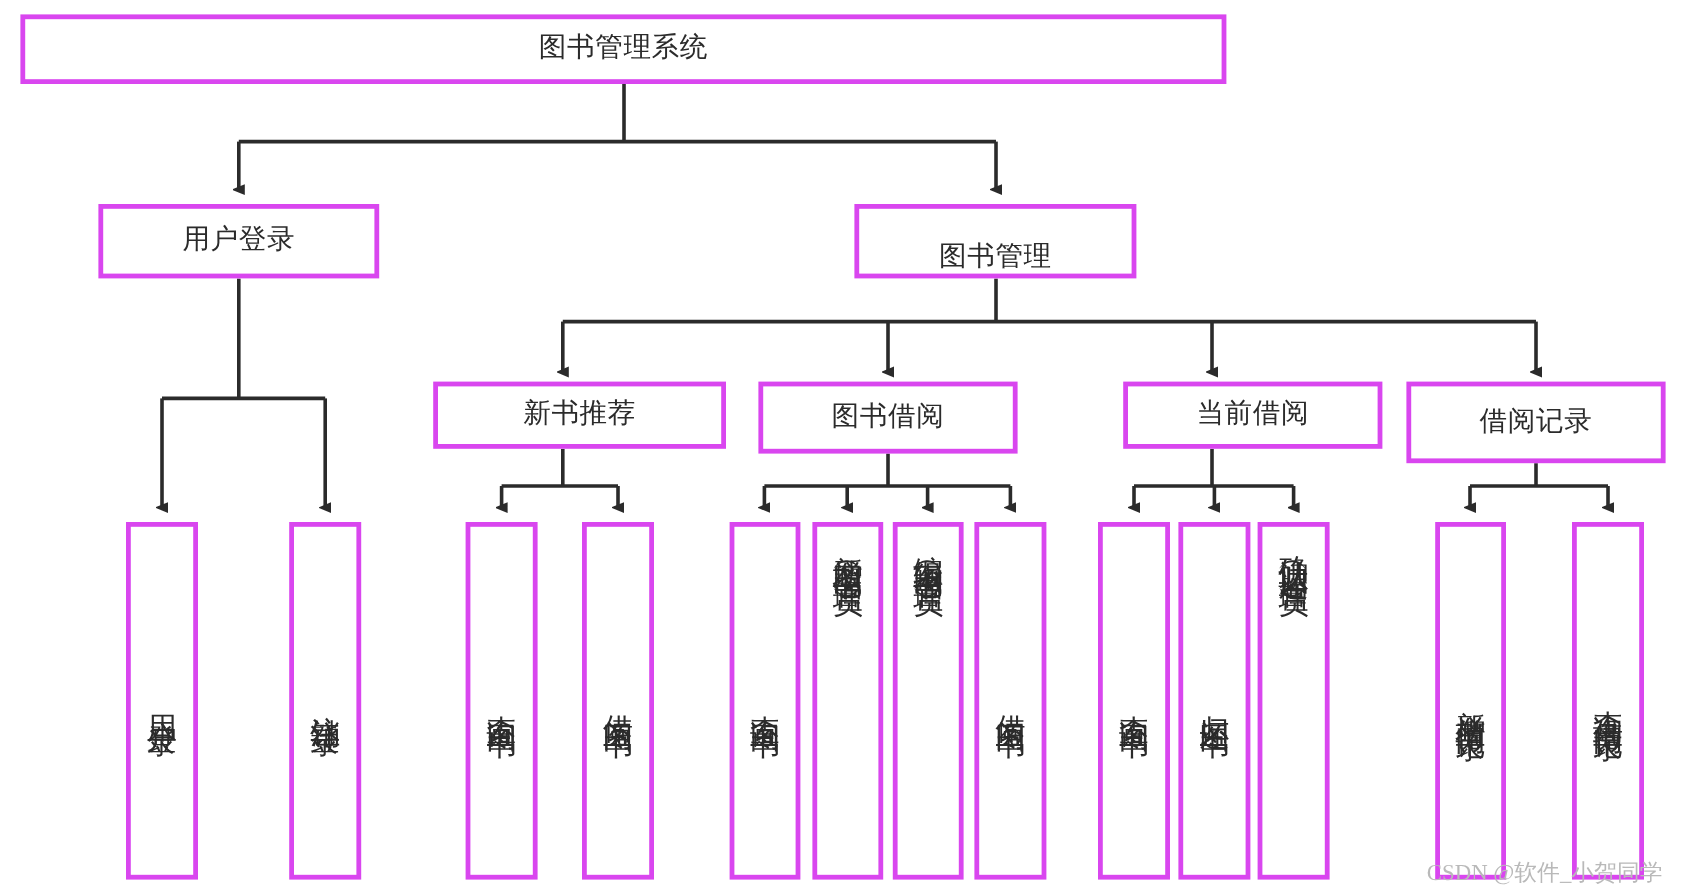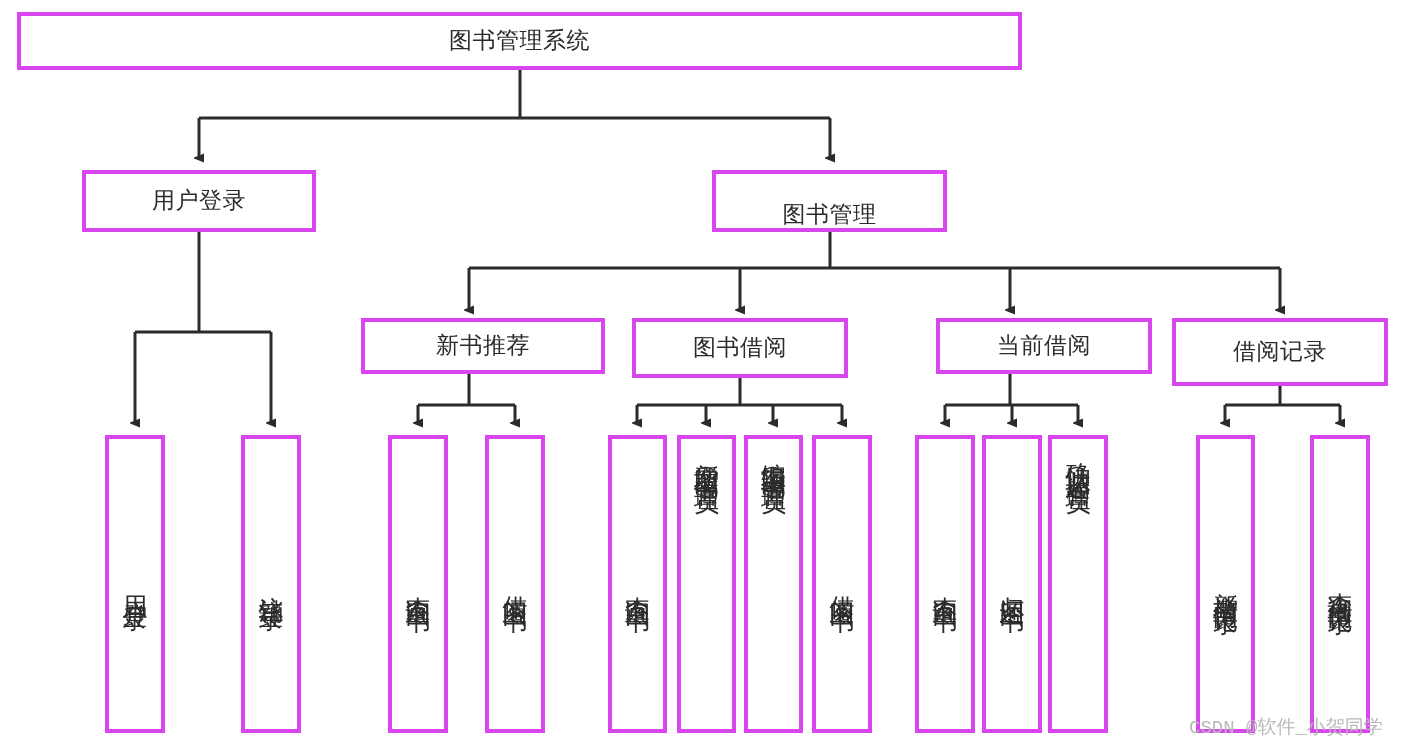--- a/index.html
+++ b/index.html
@@ -69,21 +69,21 @@
     padding-top: 0;
   }
   #watermark {
     position: absolute;
     left: 1189px;
     top: 714px;
     font-size: 19px;
     color: #b9b9b9;
     white-space: nowrap;
     z-index: 3;
-    font-family: Liberation Mono, monospace;
+    font-family: Liberation Serif, serif;
   }
 </style>
 </head>
 <body>
 
 <div id="diagram-root">
 
   <svg id="edges-svg" viewBox="0 0 1405 747">
     <defs>
       <marker id="arrowhead" markerWidth="10" markerHeight="10" refX="5" refY="5" orient="auto" markerUnits="userSpaceOnUse">

